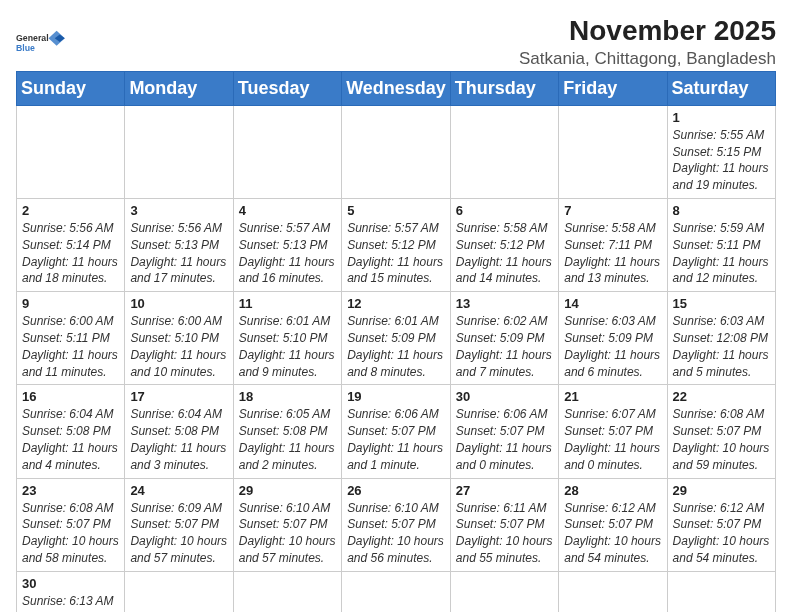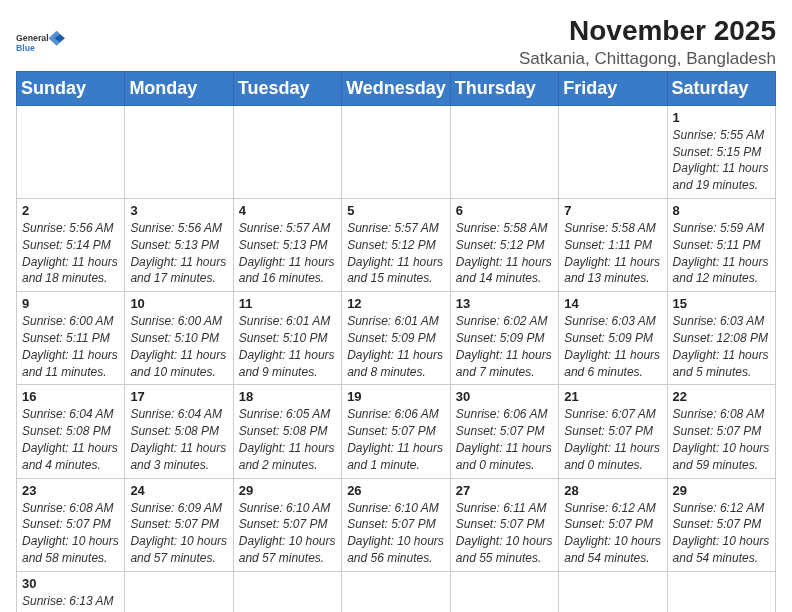--- a/index.html
+++ b/index.html
@@ -149,21 +149,21 @@
         </td>
         <td>
           <span class="day-number">6</span>
           <div class="day-info">Sunrise: 5:58 AM
 Sunset: 5:12 PM
 Daylight: 11 hours and 14 minutes.</div>
         </td>
         <td>
           <span class="day-number">7</span>
           <div class="day-info">Sunrise: 5:58 AM
-Sunset: 1:11 PM
+Sunset: 7:11 PM
 Daylight: 11 hours and 13 minutes.</div>
         </td>
         <td>
           <span class="day-number">8</span>
           <div class="day-info">Sunrise: 5:59 AM
 Sunset: 5:11 PM
 Daylight: 11 hours and 12 minutes.</div>
         </td>
       </tr>
       <tr>

